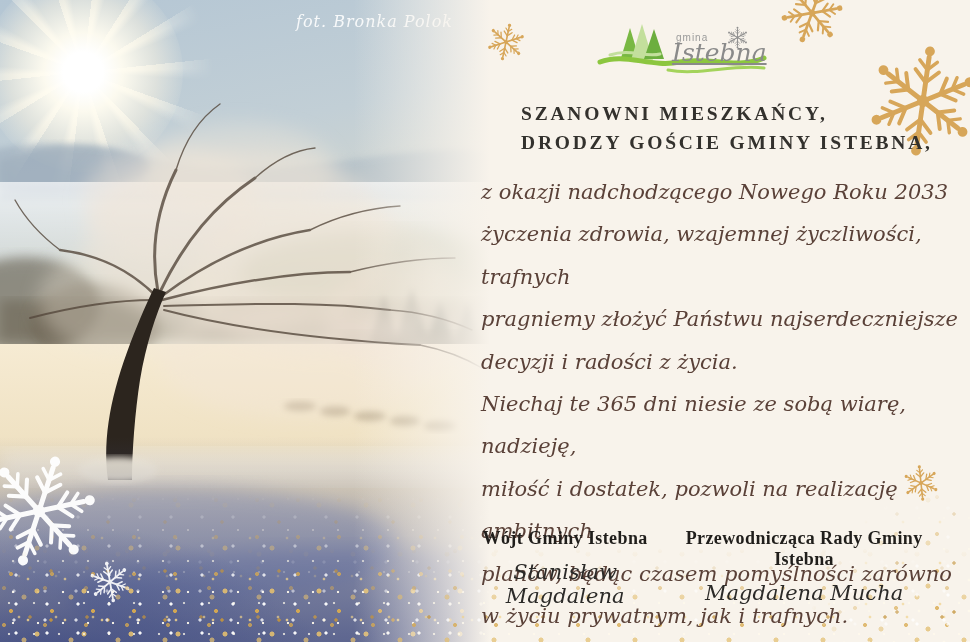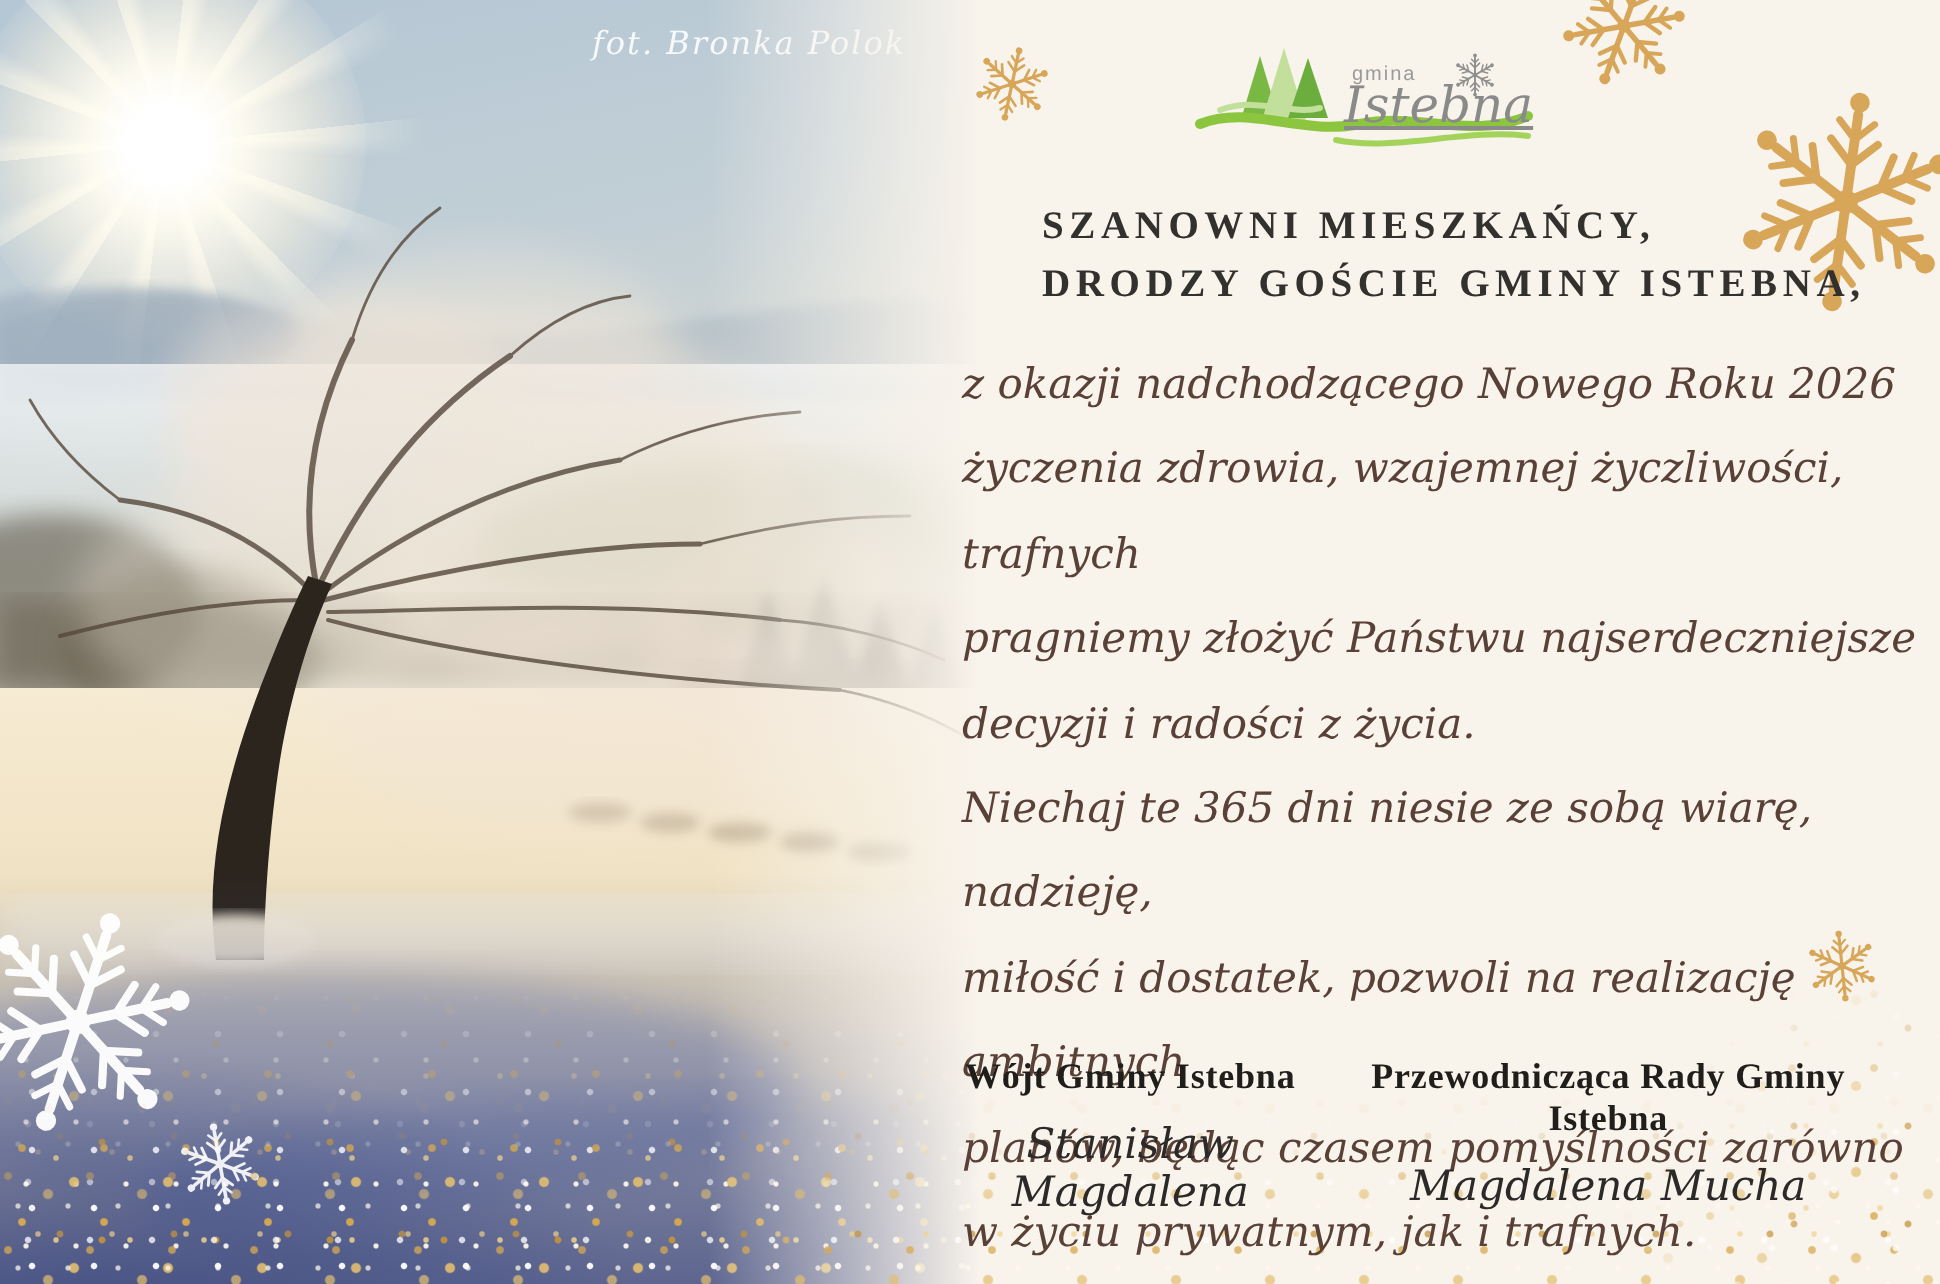--- a/index.html
+++ b/index.html
@@ -265,21 +265,21 @@
   <svg class="flake gold" style="left:902px; top:464px; width:38px; height:38px; transform:rotate(-6deg)" viewBox="-60 -60 120 120">
       <use href="#flake6"></use>
     </svg>
 
   <div class="heading">
     <div>SZANOWNI MIESZKAŃCY,</div>
     <div>DRODZY GOŚCIE GMINY ISTEBNA,</div>
   </div>
 
   <div class="greeting">
-    <div>z okazji nadchodzącego Nowego Roku 2026</div>
+    <div>z okazji nadchodzącego Nowego Roku 2033</div>
     <div>życzenia zdrowia, wzajemnej życzliwości, trafnych</div>
     <div>pragniemy złożyć Państwu najserdeczniejsze</div>
     <div>decyzji i radości z życia.</div>
     <div>Niechaj te 365 dni niesie ze sobą wiarę, nadzieję,</div>
     <div>miłość i dostatek, pozwoli na realizację ambitnych</div>
     <div>planów, będąc czasem pomyślności zarówno</div>
     <div>w życiu prywatnym, jak i trafnych.</div>
   </div>
 
   <div class="signatures">

